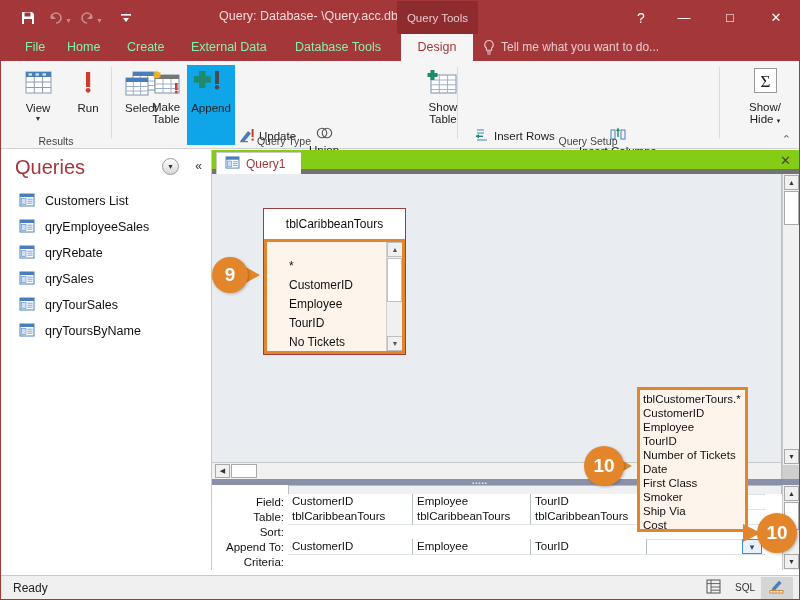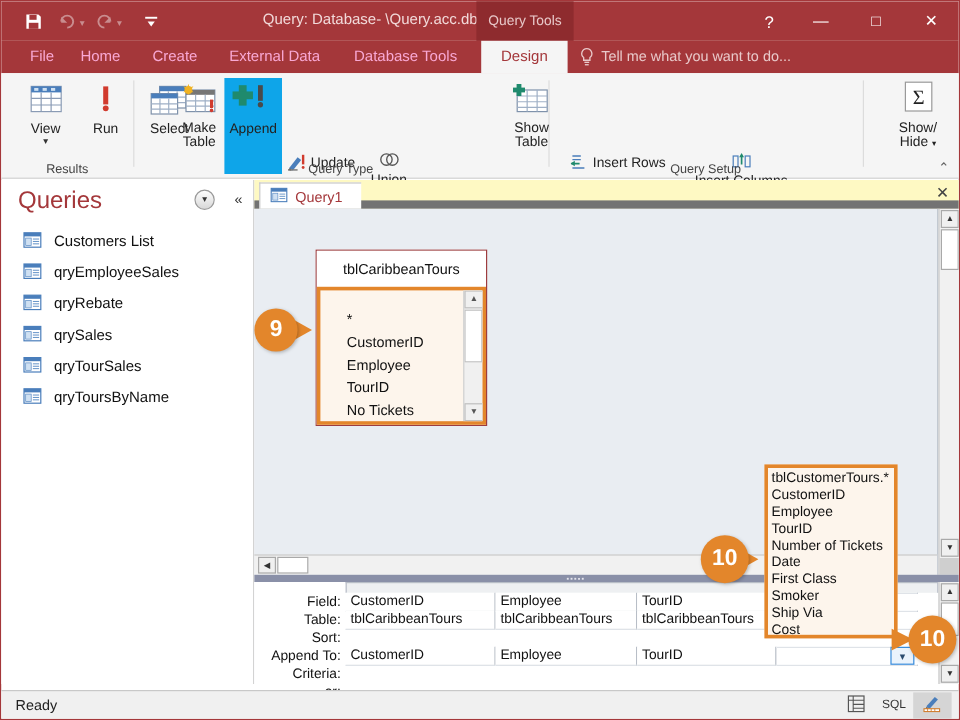--- a/index.html
+++ b/index.html
@@ -46,21 +46,21 @@
   }
   .win-btn.help{ width:40px; font-size:14px; }
 
   
   .ribbon-tabs{
     position:absolute; left:0; top:33px; width:798px; height:27px;
     background:#a4373a;
   }
   .rtab{
     position:absolute; top:0; height:27px; line-height:27px;
-    color:#f9a8d4; font-size:12.5px; text-align:center; padding:0 10px;
+    color:#86efac; font-size:12.5px; text-align:center; padding:0 10px;
   }
   .rtab.active{
     background:#f5f5f5; color:#a4373a;
   }
   .tellme{
     position:absolute; left:478px; top:0; height:27px; line-height:27px;
     color:#e9c9ca; font-size:12px;
   }
   .bulb{
     position:absolute; left:481px; top:5px; width:14px; height:17px;
@@ -132,21 +132,21 @@
   .nav-item .ic{ margin-left:18px; width:20px; }
   .nav-item .lb{ margin-left:6px; }
 
   
   .docarea{
     position:absolute; left:211px; top:149px; width:587px; height:420px;
     background:#eef1f5;
   }
   .tabstrip{
     position:absolute; left:0; top:0; width:587px; height:24px;
-    background:#fef9c3; border-bottom:7px solid #737373;
+    background:#84cc16; border-bottom:5px solid #737373;
   }
   .doctab{
     position:absolute; left:4px; top:2px; height:22px;
     background:#ffffff; border-top:1px solid #c9c9c9;
     border-left:1px solid #c9c9c9;
     display:flex; align-items:center; padding:0 16px 0 8px;
     font-size:12px; color:#a4373a;
   }
   .doctab .lb{ margin-left:6px; }
   .tab-close{

